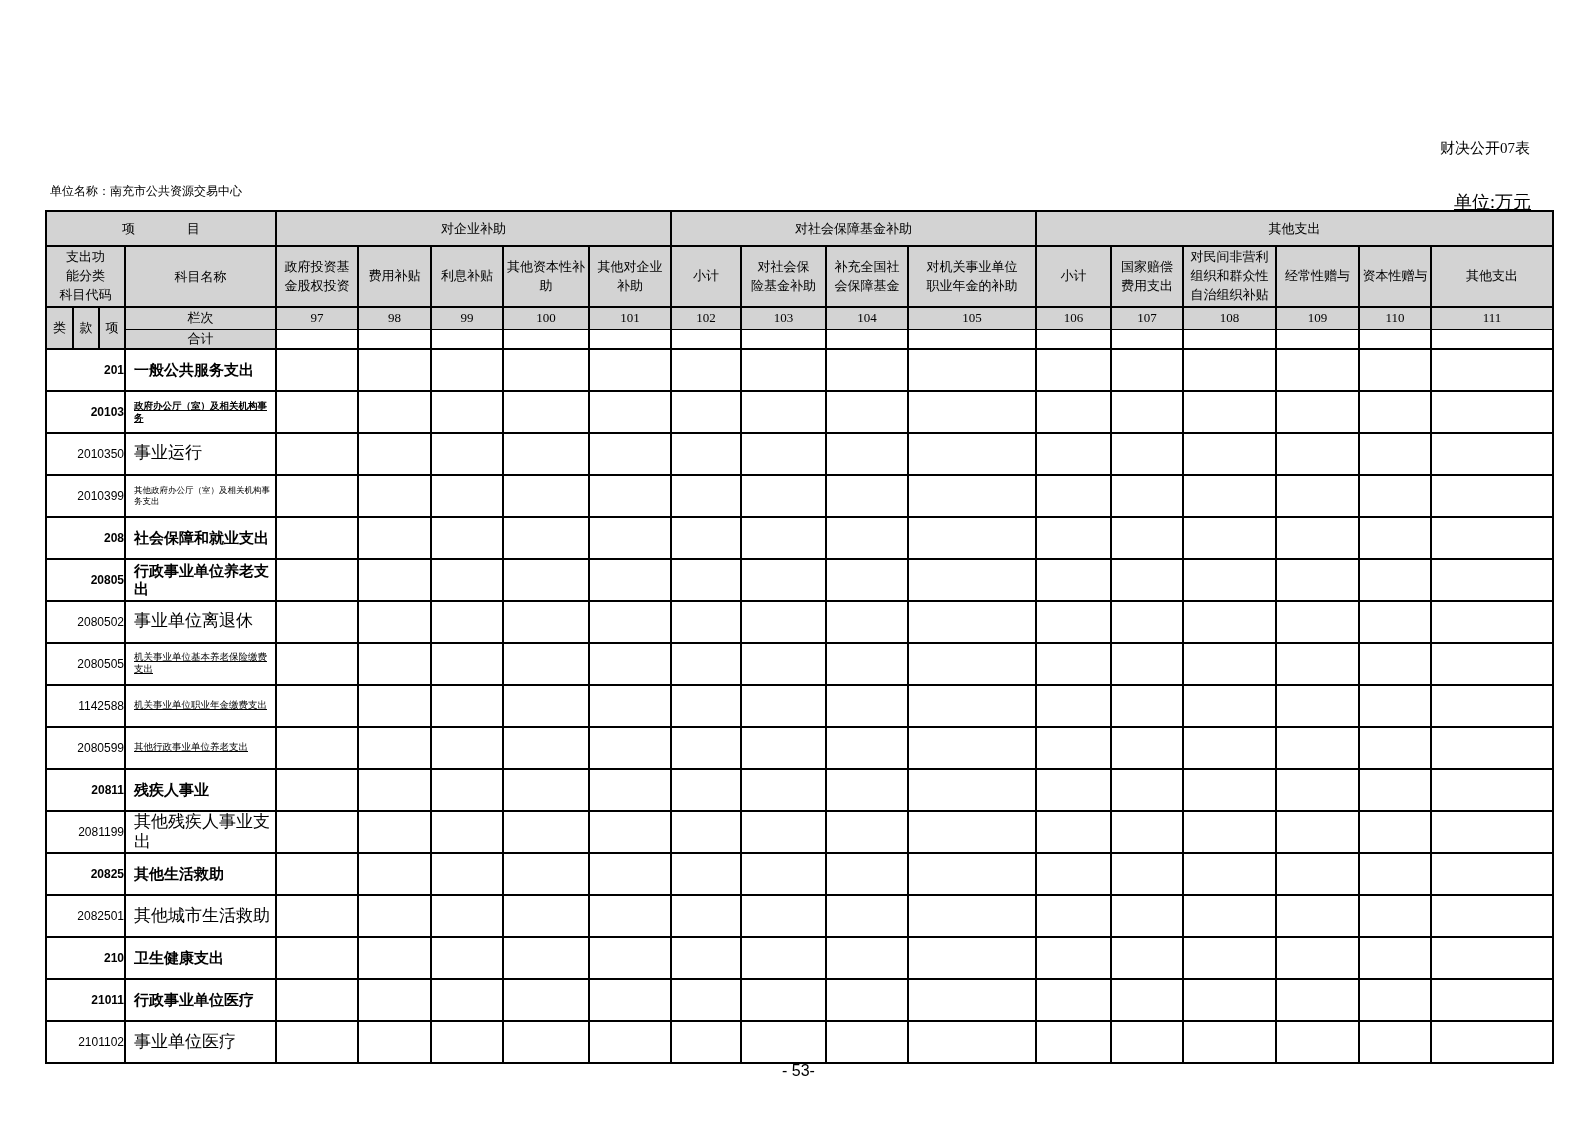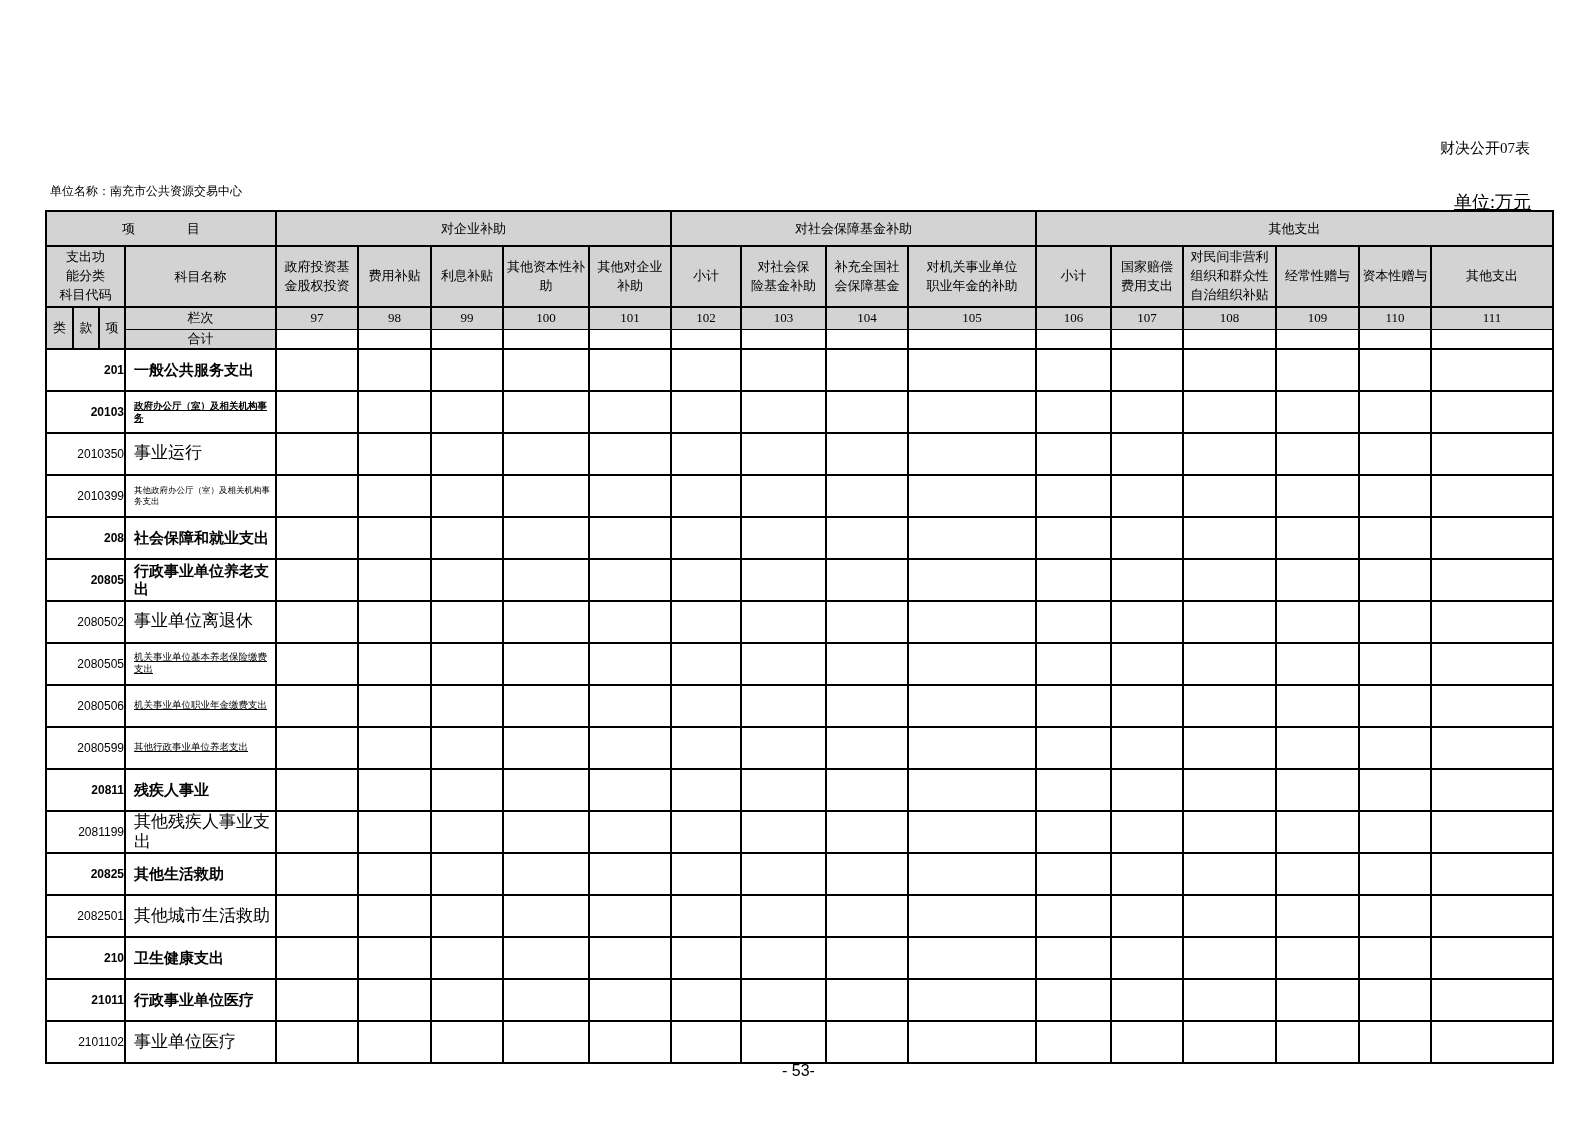--- a/index.html
+++ b/index.html
@@ -327,21 +327,21 @@
             <td></td>
             <td></td>
             <td></td>
             <td></td>
             <td></td>
             <td></td>
             <td></td>
             <td></td>
           </tr>
           <tr class="">
-            <td class="code" colspan="3">2080506</td>
+            <td class="code" colspan="3">1142588</td>
             <td class="name sz-sm">机关事业单位职业年金缴费支出</td>
             <td></td>
             <td></td>
             <td></td>
             <td></td>
             <td></td>
             <td></td>
             <td></td>
             <td></td>
             <td></td>

